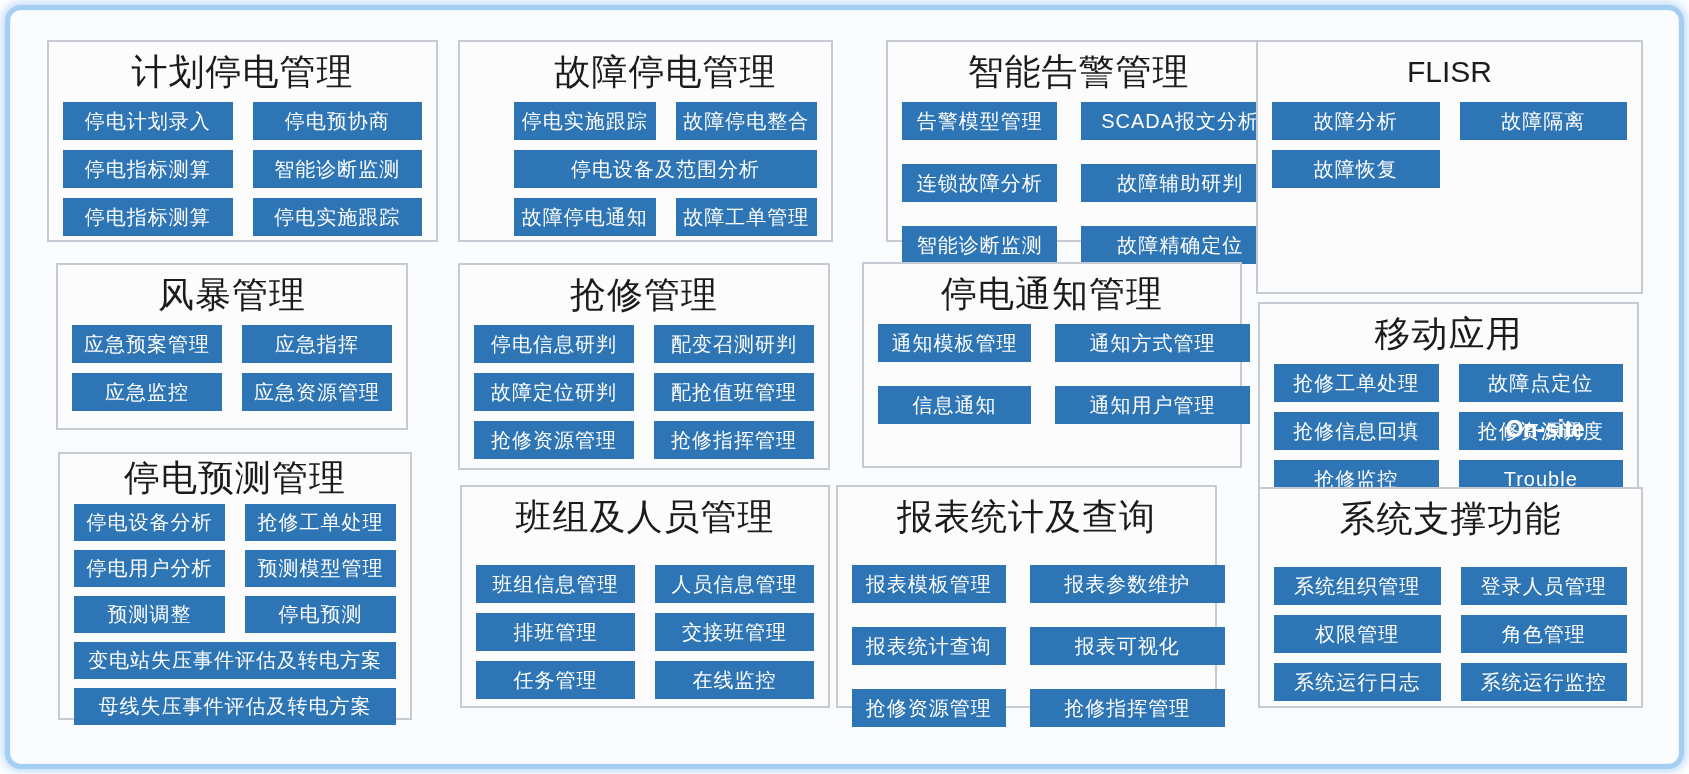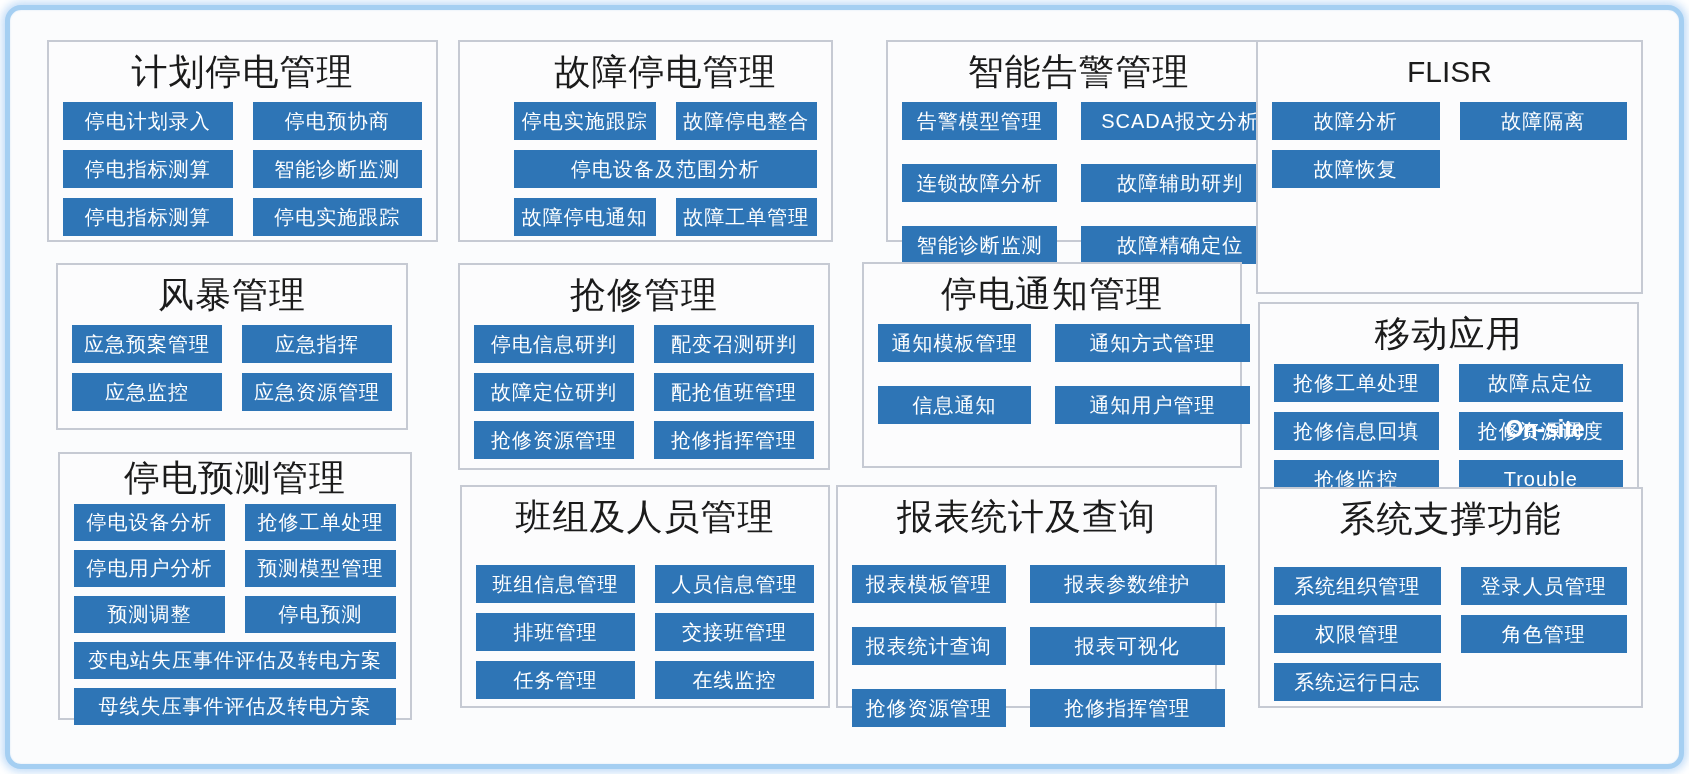--- a/index.html
+++ b/index.html
@@ -211,14 +211,15 @@
 </section>
 
 <section class="panel" id="p12">
   <h2 class="title">系统支撑功能</h2>
   <div class="btns">
       <div class="btn">系统组织管理</div>
       <div class="btn">登录人员管理</div>
       <div class="btn">权限管理</div>
       <div class="btn">角色管理</div>
       <div class="btn">系统运行日志</div>
+      <div class="btn">系统运行监控</div>
     </div>
 </section>
 
 </body></html>

